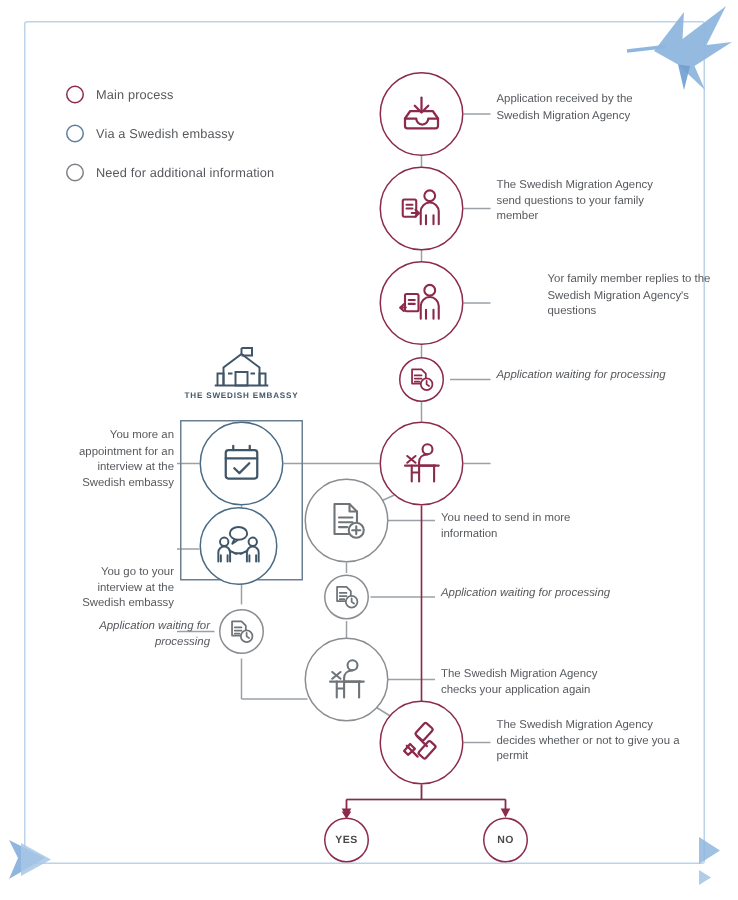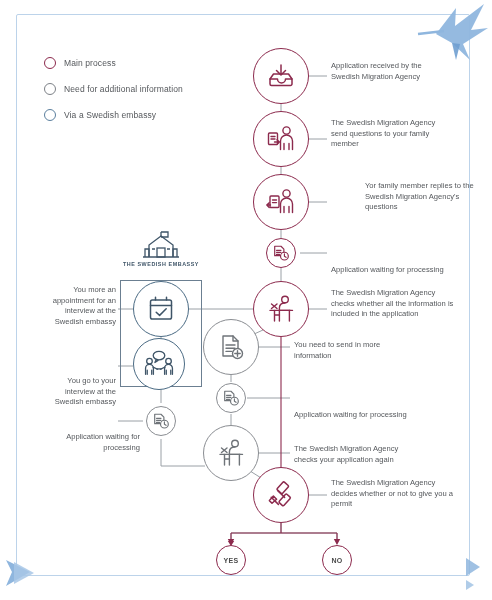--- a/index.html
+++ b/index.html
@@ -55,21 +55,21 @@
     position:absolute;width:30px;height:30px;border-radius:50%;
     border:1.3px solid #8c2a4d;background:#fff;box-sizing:border-box;
     display:flex;align-items:center;justify-content:center;
     font-size:7px;font-weight:700;color:#4a4a4a;letter-spacing:.3px;
   }
 
   
   .cap{position:absolute;font-size:7.6px;line-height:10.6px;color:#55585c;}
   .cap.right{text-align:left;}
   .cap.left{text-align:right;}
-  .cap.ital{margin-top:20px;}
+  .cap.ital{font-style:italic;}
 </style>
 </head>
 <body>
 
 <div id="stage">
 
   <div class="frame"></div>
 
   <svg id="svg-layer" viewBox="0 0 492 600" xmlns="http://www.w3.org/2000/svg">
     <g stroke="#9aa0a6" stroke-width="1" fill="none">
@@ -140,26 +140,26 @@
       <path d="M466 580 L474 585 L466 590 Z" fill="#8fb6de" opacity="0.7"></path>
     </g>
   </svg>
 
   <div class="legend">
     <div class="legend-row">
       <span class="legend-dot"></span>
       <span class="legend-label">Main process</span>
     </div>
     <div class="legend-row">
+      <span class="legend-dot blue"></span>
+      <span class="legend-label">Via a Swedish embassy</span>
+    </div>
+    <div class="legend-row">
       <span class="legend-dot grey"></span>
       <span class="legend-label">Need for additional information</span>
-    </div>
-    <div class="legend-row">
-      <span class="legend-dot blue"></span>
-      <span class="legend-label">Via a Swedish embassy</span>
     </div>
   </div>
 
   <div class="embassy-box"></div>
   <div class="abs" style="left:143px;top:231px;">
     <svg width="36" height="28" viewBox="0 0 36 28" fill="none" stroke="#3f5568" stroke-width="1.3">
       <path d="M6 26 V14 L18 5 L30 14 V26"></path>
       <path d="M2 26 V18 h4 V26"></path>
       <path d="M30 26 V18 h4 V26"></path>
       <rect x="14" y="17" width="8" height="9"></rect>
@@ -221,21 +221,20 @@
       <path d="M19 9 c-3.6 0 -5.6 2.2 -5.6 5 v2.4 h10.8"></path>
       <path d="M13.4 16.4 L13.4 27"></path>
       <path d="M23.4 16.4 L23.4 27"></path>
       <path d="M4 16.4 H26.5"></path>
       <path d="M8.5 16.4 V27"></path>
       <path d="M5.5 10 L11 14.5"></path>
       <path d="M5.5 14.5 L11 10"></path>
       <path d="M13.4 21 H9"></path>
     </svg>
   </div>
-  <div class="cap right" style="left:331px;top:288px;width:128px;">The Swedish Migration Agency checks whether all the information is included in the application</div>
 
   <div class="node grey" style="left:203px;top:319px;width:56px;height:56px;">
     <svg width="28" height="28" viewBox="0 0 28 28" fill="none" stroke="#6f7479" stroke-width="1.4" stroke-linecap="round" stroke-linejoin="round">
       <path d="M6 3 h10 l5 5 v15 h-15 Z"></path>
       <path d="M16 3 v5 h5"></path>
       <path d="M9 12 h9 M9 15.2 h9 M9 18.4 h5.5"></path>
       <circle cx="20.5" cy="20.5" r="5" fill="#fff"></circle>
       <path d="M20.5 17.8 v5.4 M17.8 20.5 h5.4"></path>
     </svg>
   </div>

